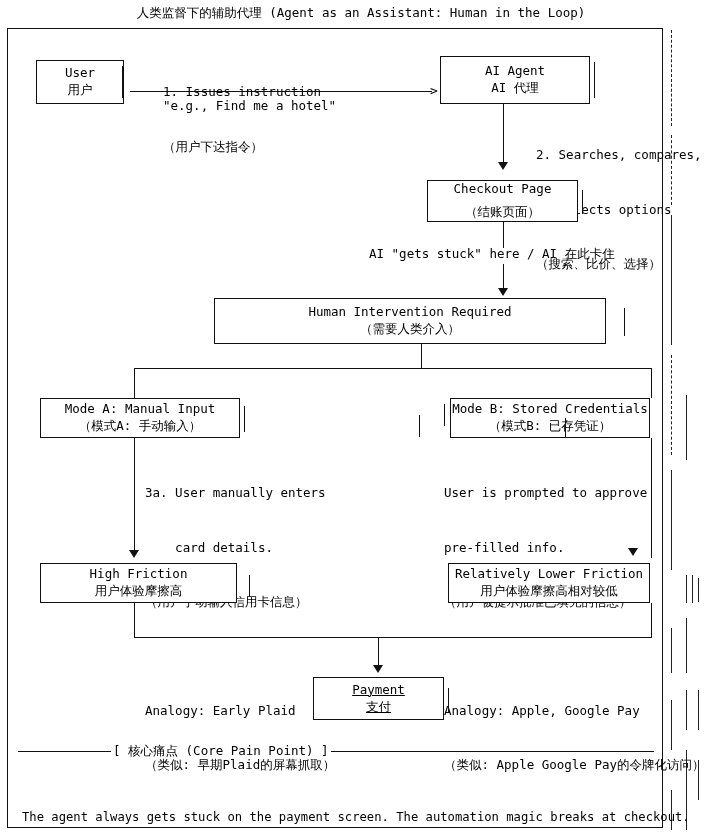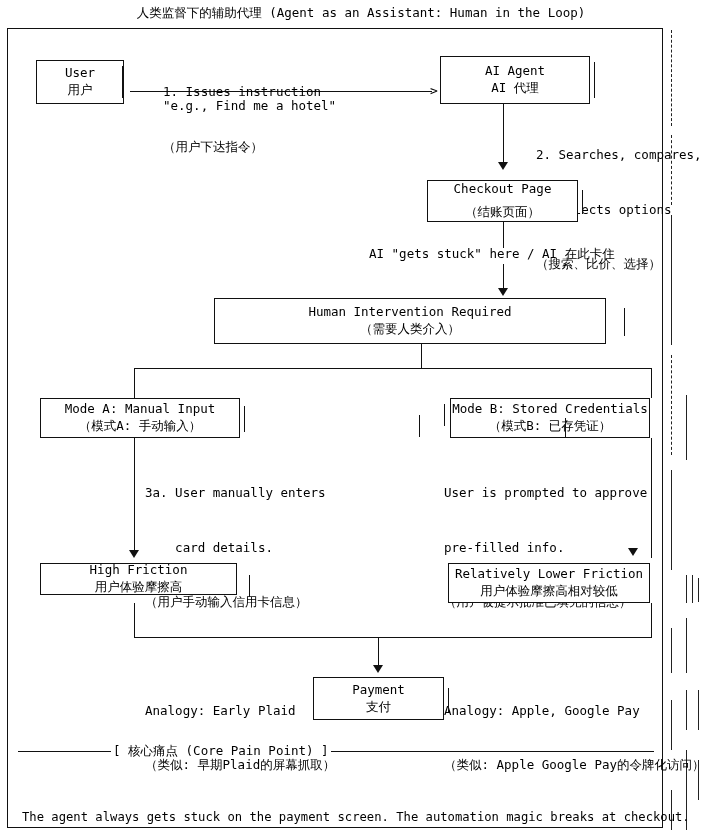--- a/index.html
+++ b/index.html
@@ -237,38 +237,38 @@
 
   <div class="abs lbl" style="left:444px; top:448px;">
     <div>User is prompted to approve</div>
     <div>pre-filled info.</div>
     <div>（用户被提示批准已填充的信息）</div>
     <div>&nbsp;</div>
     <div>Analogy: Apple, Google Pay</div>
     <div>（类似: Apple Google Pay的令牌化访问）</div>
   </div>
 
-  <div class="abs node" style="left:40px; top:563px; width:197px; height:32px;">
+  <div class="abs node" style="left:40px; top:563px; width:197px; height:40px;">
     <span>High Friction</span>
     <span class="ln2">用户体验摩擦高</span>
   </div>
   <div class="abs stub" style="left:249px; top:575px; height:22px;"></div>
 
   <div class="abs node" style="left:448px; top:563px; width:202px; height:40px;">
     <span>Relatively Lower Friction</span>
     <span class="ln2">用户体验摩擦高相对较低</span>
   </div>
 
   <div class="abs vline" style="left:134px; top:603px; height:34px;"></div>
   <div class="abs vline" style="left:651px; top:603px; height:34px;"></div>
   <div class="abs hline" style="left:134px; top:637px; width:518px;"></div>
   <div class="abs vline" style="left:378px; top:637px; height:28px;"></div>
   <div class="abs arrow-down" style="left:373px; top:665px;"></div>
 
-  <div class="abs node" style="left:313px; top:677px; width:131px; height:43px;">
+  <div class="abs node" style="left:313px; top:677px; width:131px; height:43px;text-decoration:underline;">
     <span>Payment</span>
     <span class="ln2">支付</span>
   </div>
   <div class="abs stub" style="left:448px; top:688px; height:24px;"></div>
 
   <div class="abs pain-row">
     <div class="pain-rule" style="max-width:93px;"></div>
     <div class="pain-label">[ 核心痛点 (Core Pain Point) ]</div>
     <div class="pain-rule"></div>
   </div>

